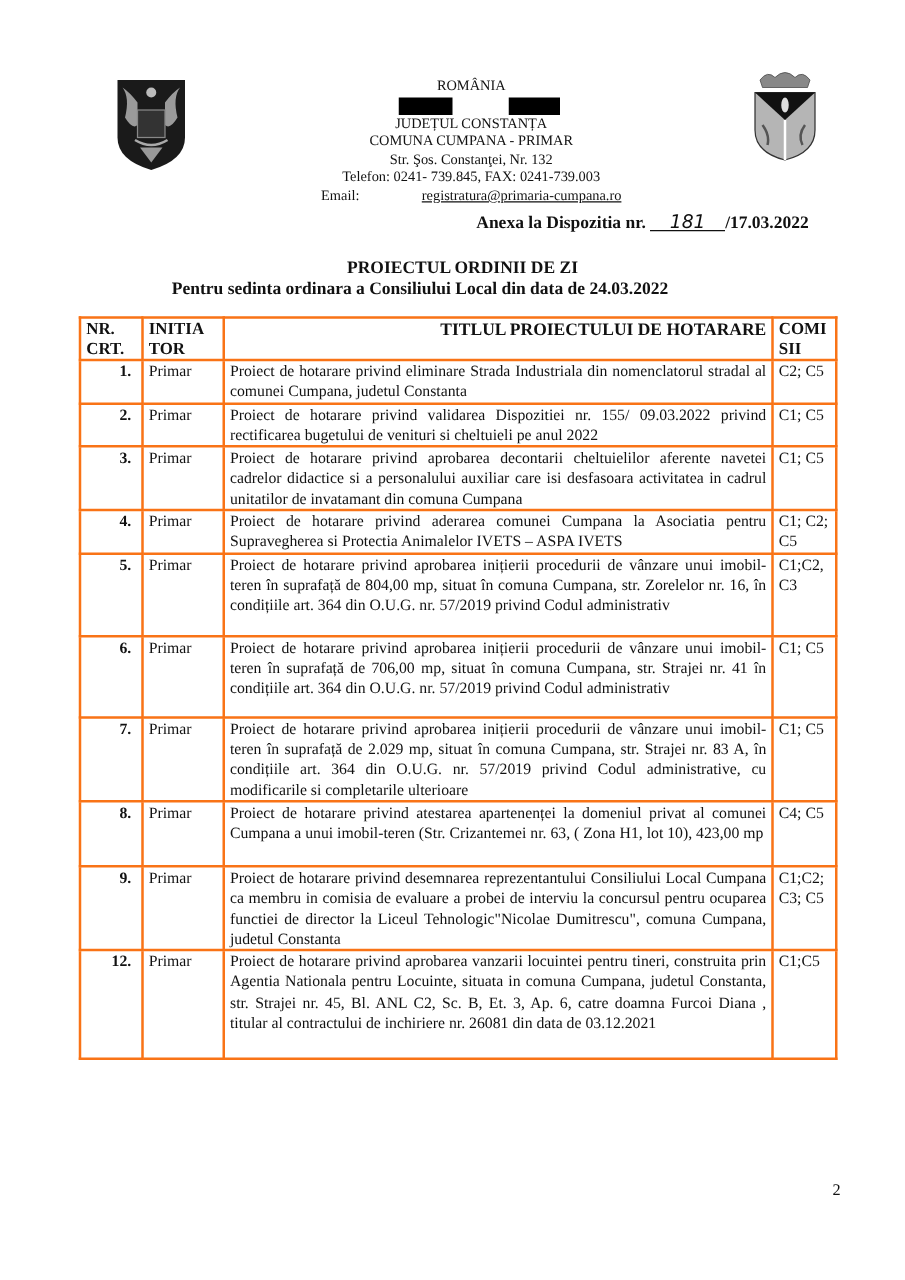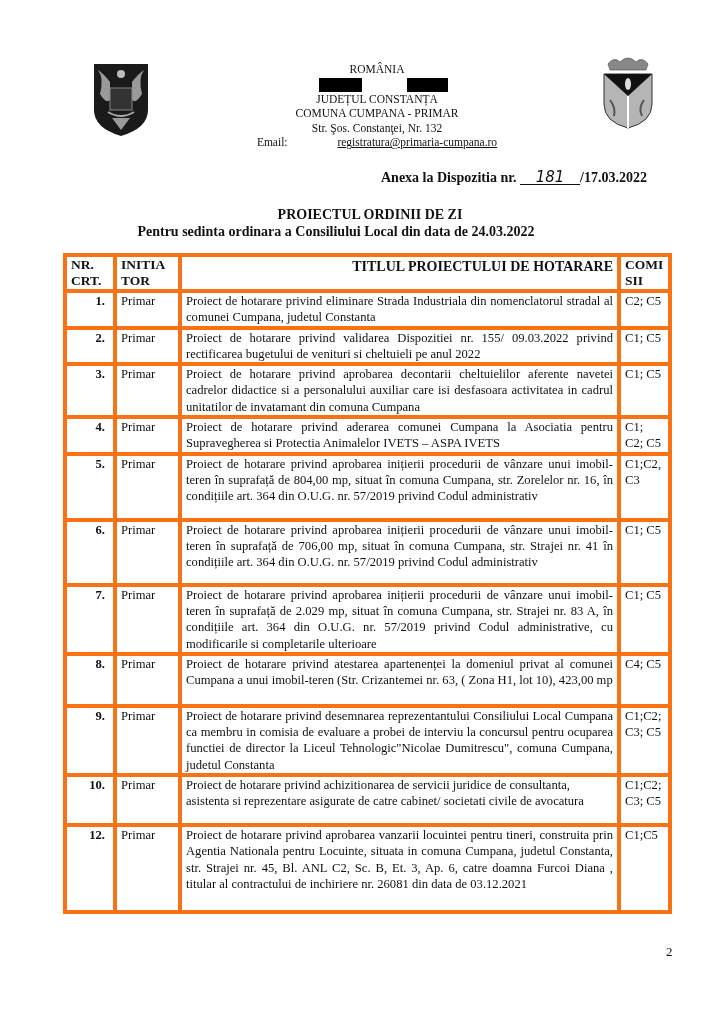--- a/index.html
+++ b/index.html
@@ -14,21 +14,21 @@
   .coat-left { position: absolute; left: 90px; top: 60px; width: 62px; height: 78px; }
   .coat-right { position: absolute; left: 600px; top: 50px; width: 56px; height: 80px; }
   .anexa { position: absolute; top: 170px; left: 345px; font-size: 14px; font-weight: bold; white-space: nowrap; margin-left: 36px; }
   .anexa .nr-hand { display: inline-block; width: 60px; border-bottom: 1px solid #111; text-align: center; font-family: "DejaVu Sans", sans-serif; font-weight: normal; font-size: 15px; font-style: italic; line-height: 14px; }
   .title1 { position: absolute; top: 207px; left: 4px; width: 712px; text-align: center; font-weight: bold; font-size: 14px; padding-left: 20px; box-sizing: border-box; }
   .title2 { position: absolute; top: 224px; left: 0; width: 650px; text-align: center; font-weight: bold; font-size: 14px; padding-left: 22px; box-sizing: border-box; }
   table.agenda {
     position: absolute; left: 63px; top: 253px; width: 605px;
     border-collapse: collapse; table-layout: fixed; font-size: 12.6px; line-height: 16.3px;
   }
-  table.agenda td, table.agenda th { border: 4px solid #f97316; vertical-align: top; padding: 0 4px; }
+  table.agenda td, table.agenda th { border: 2px solid #f97316; vertical-align: top; padding: 0 4px; }
   table.agenda th { font-weight: bold; font-size: 13.5px; line-height: 16px; text-align: left; padding-top: 0; }
   table.agenda th.c-title { text-align: right; font-size: 14px; padding-top: 2px; }
   table.agenda td.c-nr { font-weight: bold; text-align: right; padding-right: 8px; }
   table.agenda td.c-text { text-align: justify; text-align-last: left; }
   .col-nr { width: 50px; } .col-init { width: 65px; } .col-title { width: 439px; } .col-com { width: 51px; }
   .page-num { position: absolute; left: 666px; top: 944px; font-size: 13px; }
 </style>
 </head>
 <body>
 
@@ -55,20 +55,21 @@
     <path d="M44 50 Q38 58 42 66" stroke="#555" stroke-width="2" fill="none"></path>
   </svg>
 </div>
 
 <div class="header">
   <div>ROMÂNIA</div>
   <div style="height:15px"></div>
   <div>JUDEȚUL CONSTANȚA</div>
   <div>COMUNA CUMPANA - PRIMAR</div>
   <div>Str. Şos. Constanţei, Nr. 132</div>
+  <div>Telefon: 0241- 739.845, FAX: 0241-739.003</div>
   <div><span>Email: </span><span class="email-link">registratura@primaria-cumpana.ro</span></div>
 </div>
 
 <div class="redact" style="left:319px;width:43px;"></div>
 <div class="redact" style="left:407px;width:41px;"></div>
 
 <div class="anexa">
   <span>Anexa la Dispozitia nr.</span>
   <span class="nr-hand">181</span><span>/17.03.2022</span>
 </div>
@@ -139,26 +140,20 @@
       <td>Primar</td>
       <td class="c-text">Proiect de hotarare privind atestarea apartenenței la domeniul privat al comunei Cumpana a unui imobil-teren (Str. Crizantemei nr. 63, ( Zona H1, lot 10), 423,00 mp</td>
       <td>C4; C5</td>
     </tr>
     <tr style="height:67px">
       <td class="c-nr">9.</td>
       <td>Primar</td>
       <td class="c-text">Proiect de hotarare privind desemnarea reprezentantului Consiliului Local Cumpana ca membru in comisia de evaluare a probei de interviu la concursul pentru ocuparea functiei de director la Liceul Tehnologic"Nicolae Dumitrescu", comuna Cumpana, judetul Constanta</td>
       <td>C1;C2; C3; C5</td>
     </tr>
-    <tr style="height:50px">
-      <td class="c-nr">10.</td>
-      <td>Primar</td>
-      <td class="c-text" style="text-align:left">Proiect de hotarare privind achizitionarea de servicii juridice de consultanta, asistenta si reprezentare asigurate de catre cabinet/ societati civile de avocatura</td>
-      <td>C1;C2; C3; C5</td>
-    </tr>
     <tr style="height:87px">
       <td class="c-nr">12.</td>
       <td>Primar</td>
       <td class="c-text">Proiect de hotarare privind aprobarea vanzarii locuintei pentru tineri, construita prin Agentia Nationala pentru Locuinte, situata in comuna Cumpana, judetul Constanta, str. Strajei nr. 45, Bl. ANL C2, Sc. B, Et. 3, Ap. 6, catre doamna Furcoi Diana , titular al contractului de inchiriere nr. 26081 din data de 03.12.2021</td>
       <td>C1;C5</td>
     </tr>
   </tbody>
 </table>
 
 <div class="page-num">2</div>

